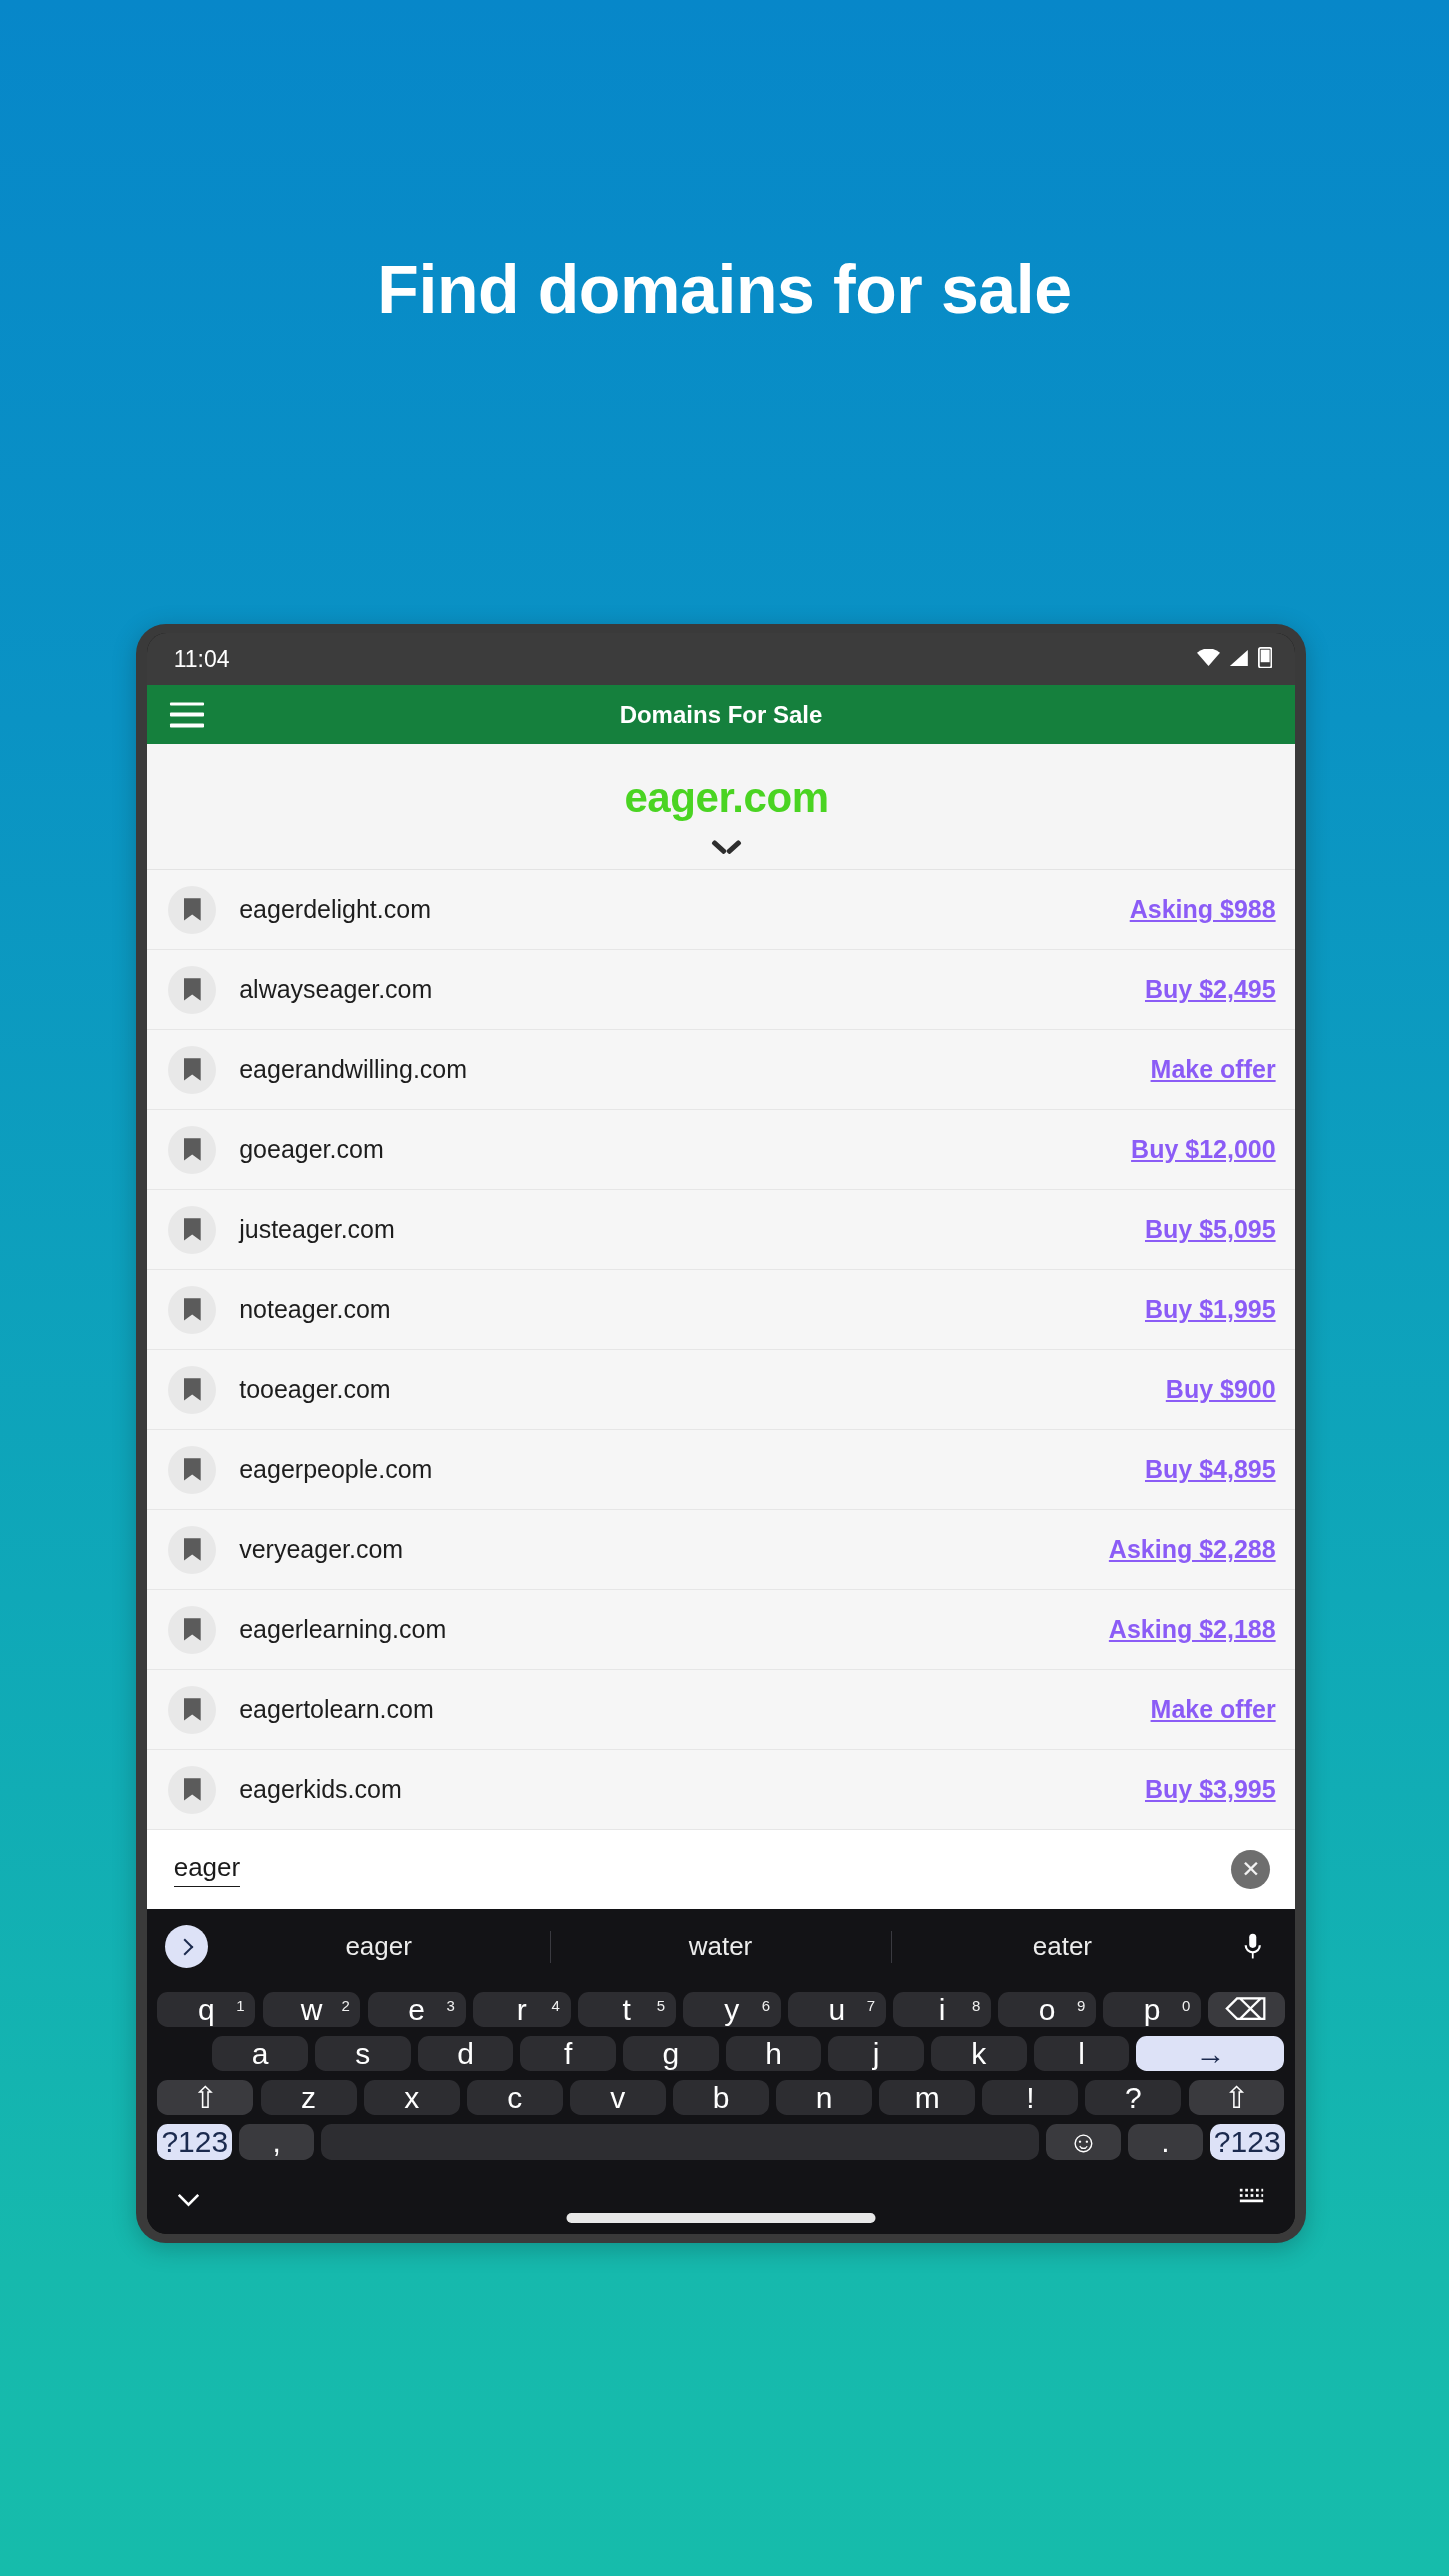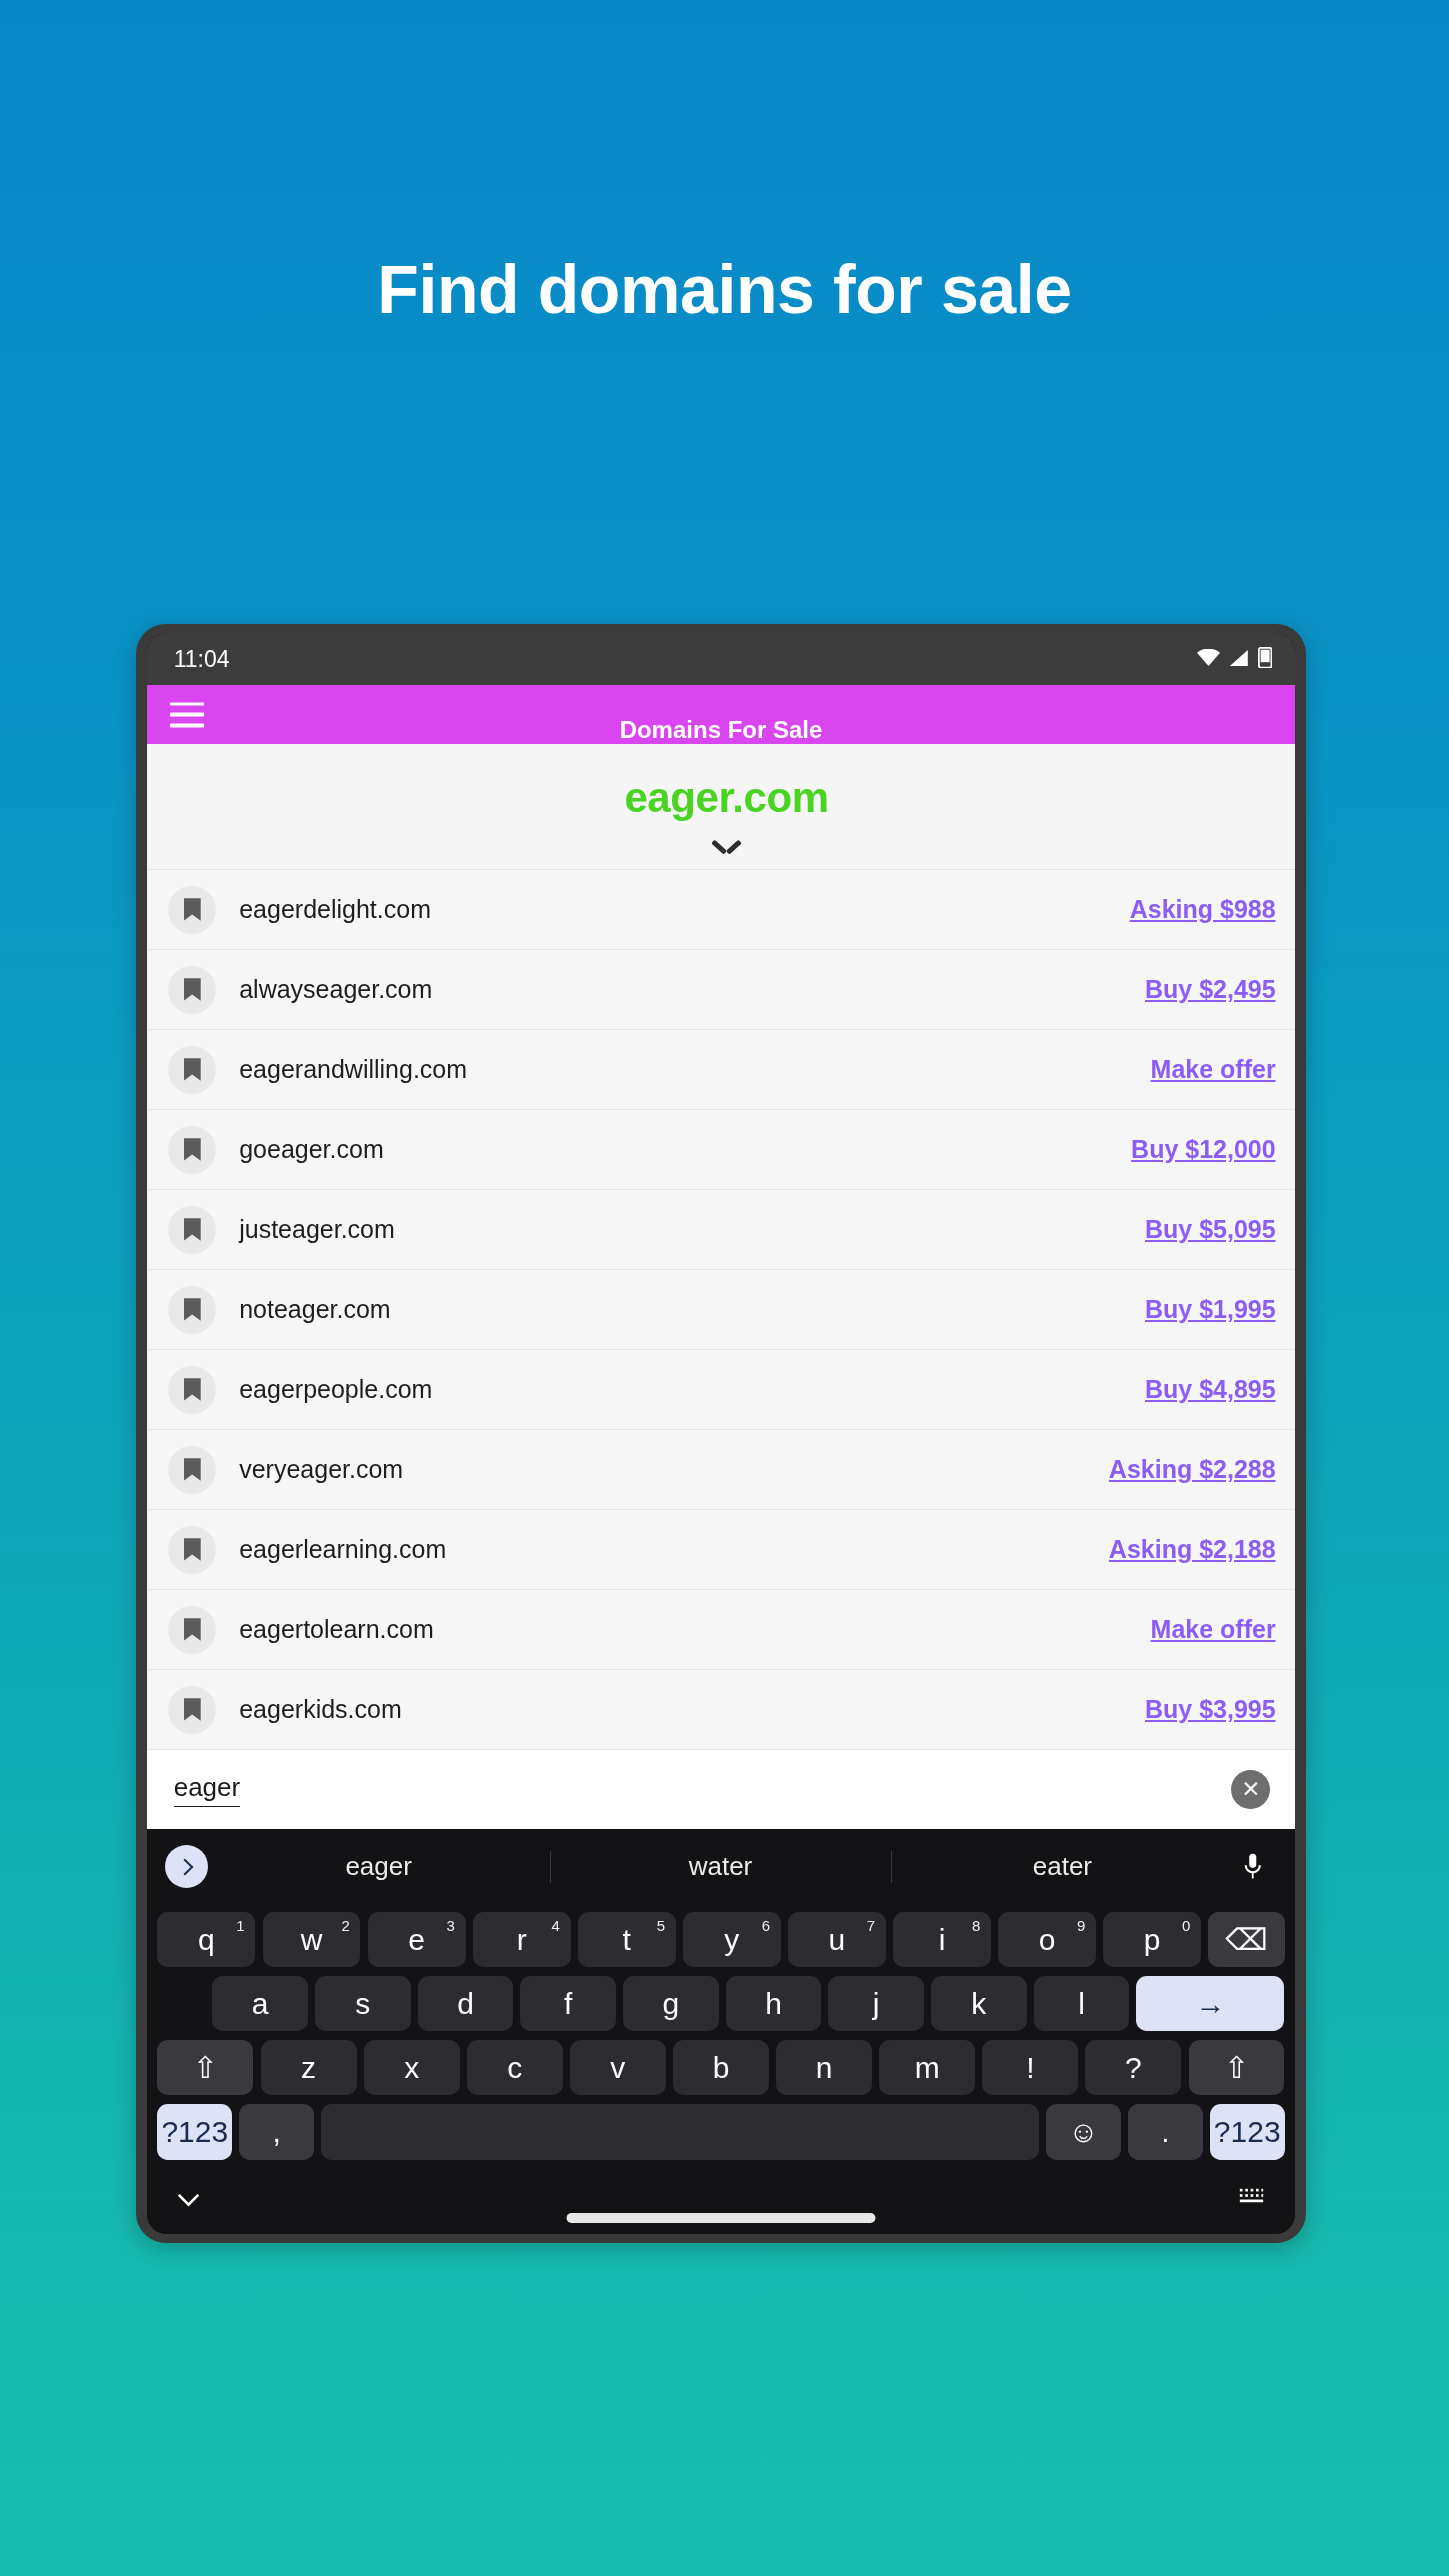--- a/index.html
+++ b/index.html
@@ -49,22 +49,22 @@
     justify-content: space-between;
     padding: 0 23px 0 27px;
     flex: none;
   }
   .status-time { color: #fff; font-size: 23px; }
   .status-icons { display: flex; align-items: center; gap: 9px; }
 
   
   .appbar {
     height: 59px;
-    background: #d946ef;
-    display: flex; align-items: flex-end;
+    background: #15803d;
+    display: flex; align-items: center;
     position: relative;
     flex: none;
   }
   .hamburger {
     position: absolute; left: 23px; top: 50%;
     transform: translateY(-50%);
     width: 34px; height: 25px;
     display: flex; flex-direction: column; justify-content: space-between;
     cursor: pointer;
   }
@@ -318,20 +318,27 @@
           </span>
           <span class="domain-label">justeager.com</span>
           <span class="domain-price">Buy $5,095</span>
         </div>
         <div class="domain-row">
           <span class="bm-wrap">
             <span class="bm-icon"></span>
           </span>
           <span class="domain-label">noteager.com</span>
           <span class="domain-price">Buy $1,995</span>
+        </div>
+        <div class="domain-row">
+          <span class="bm-wrap">
+            <span class="bm-icon"></span>
+          </span>
+          <span class="domain-label">tooeager.com</span>
+          <span class="domain-price">Buy $900</span>
         </div>
         <div class="domain-row">
           <span class="bm-wrap">
             <span class="bm-icon"></span>
           </span>
           <span class="domain-label">eagerpeople.com</span>
           <span class="domain-price">Buy $4,895</span>
         </div>
         <div class="domain-row">
           <span class="bm-wrap">

